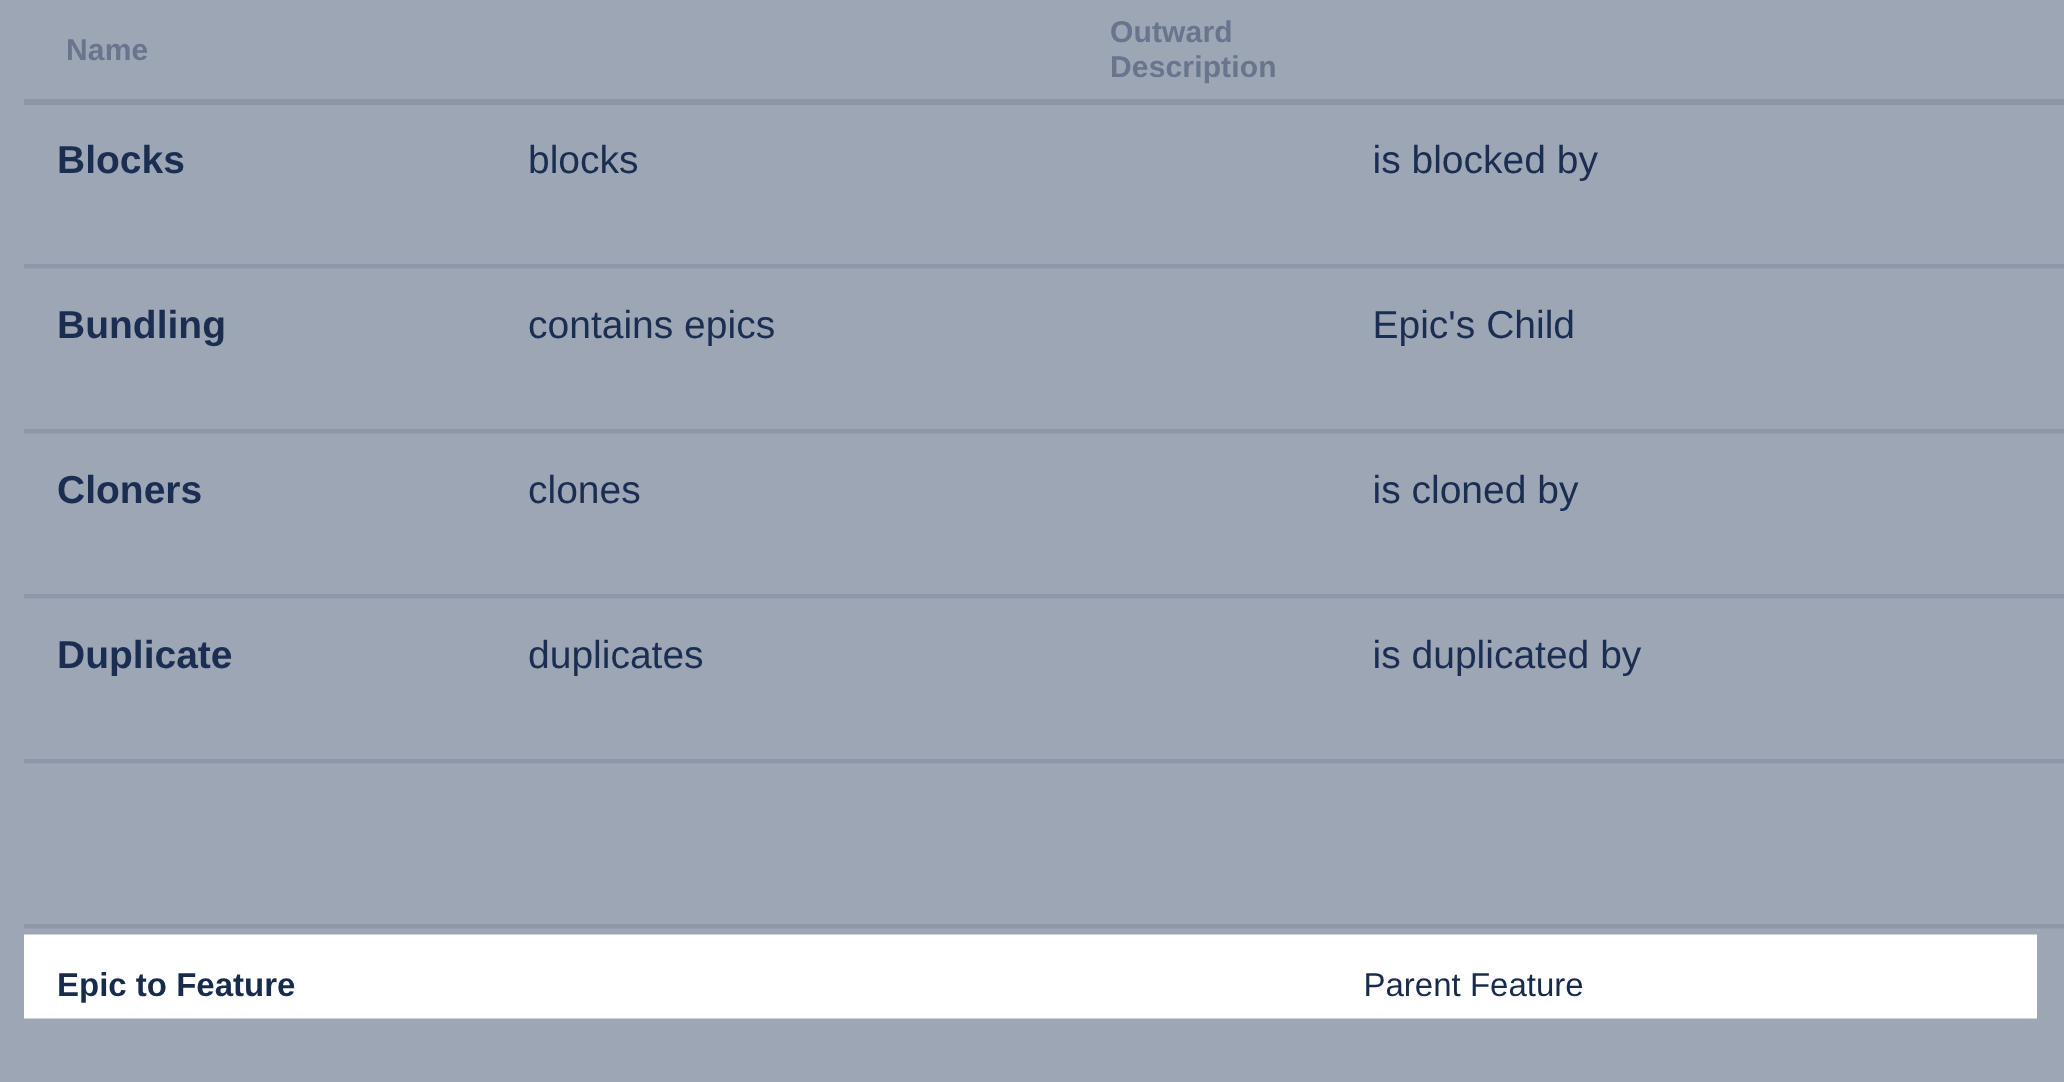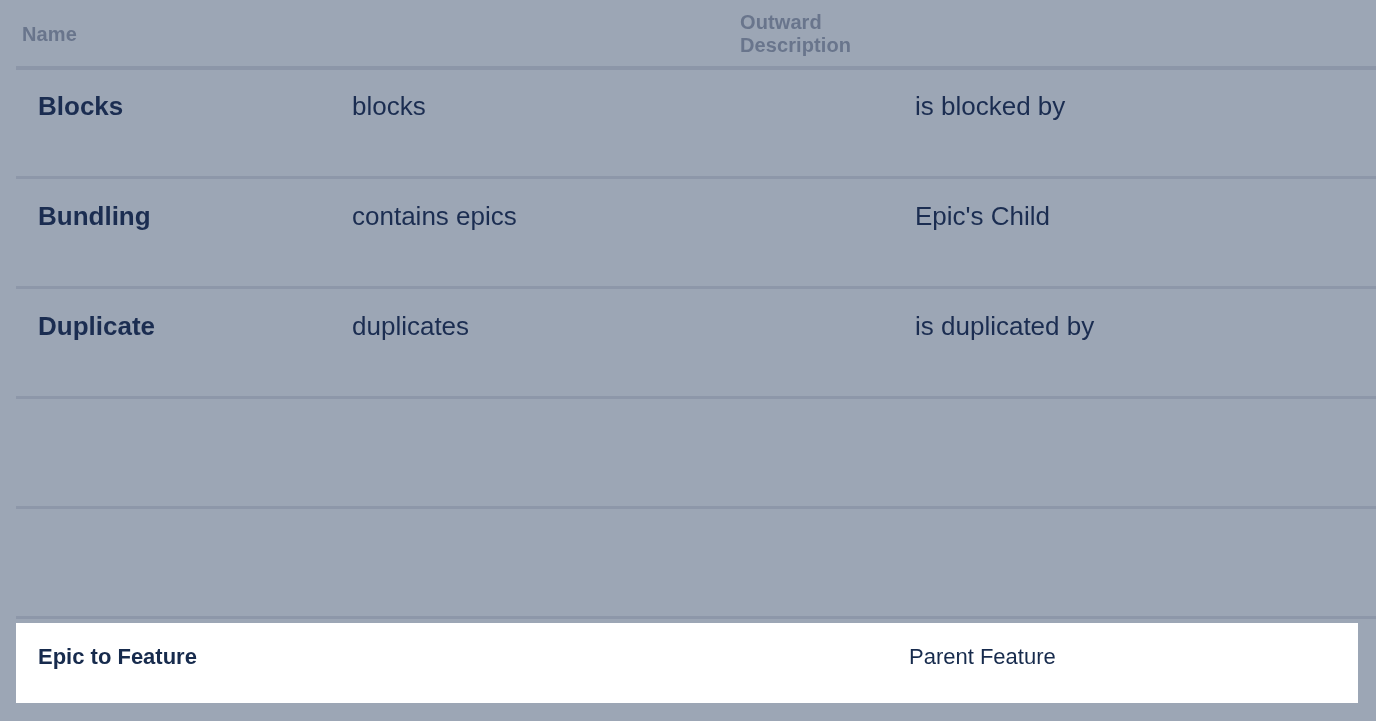--- a/index.html
+++ b/index.html
@@ -47,21 +47,21 @@
     text-align: left;
     vertical-align: middle;
     font-size: 20px;
     font-weight: bold;
     color: #69758c;           
     letter-spacing: 0.1px;
     background: transparent;
   }
   .head-cell-inner {
     display: block;
-    padding-left: 22px;
+    padding-left: 44px;
   }
   .head-cell-inner.outward { padding-left: 389px; }
   .head-cell-inner.inward  { padding-left: 909px; }
 
   
   .header-rule {
     position: absolute;
     left: 16px;
     right: 0;
     top: 66px;
@@ -108,21 +108,21 @@
   .row-rule.r3 { top: 396px; }
   .row-rule.r4 { top: 506px; }
   .row-rule.r5 { top: 616px; }
 
   
   .highlight-row {
     position: absolute;
     left: 16px;
     top: 623px;
     width: 1342px;
-    height: 80px;
+    height: 56px;
     background: #ffffff;
     z-index: 5;
     overflow: hidden;
   }
   .highlight-row .hl-cell {
     position: absolute;
     top: 0;
     height: 68px;
     line-height: 68px;
     font-size: 22px;
@@ -179,20 +179,31 @@
           <span class="cell-inner cell-name">Bundling</span>
         </td>
         <td>
           <span class="cell-inner cell-outward">contains epics</span>
         </td>
         <td>
           <span class="cell-inner cell-inward">Epic's Child</span>
         </td>
       </tr>
 
+      <tr class="table-body-row">
+        <td>
+          <span class="cell-inner cell-name">Cloners</span>
+        </td>
+        <td>
+          <span class="cell-inner cell-outward">clones</span>
+        </td>
+        <td>
+          <span class="cell-inner cell-inward">is cloned by</span>
+        </td>
+      </tr>
 
 
       <tr class="table-body-row">
         <td>
           <span class="cell-inner cell-name">Duplicate</span>
         </td>
         <td>
           <span class="cell-inner cell-outward">duplicates</span>
         </td>
         <td>

